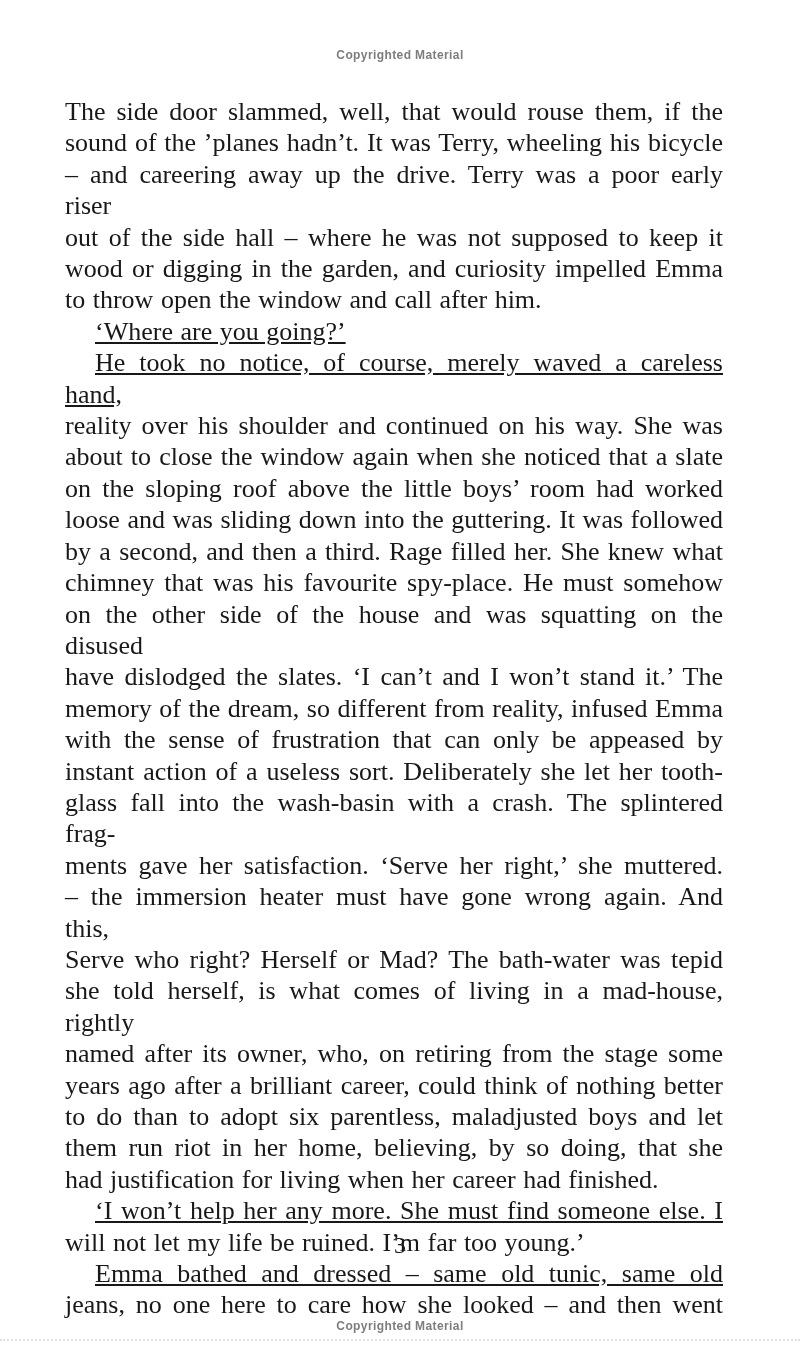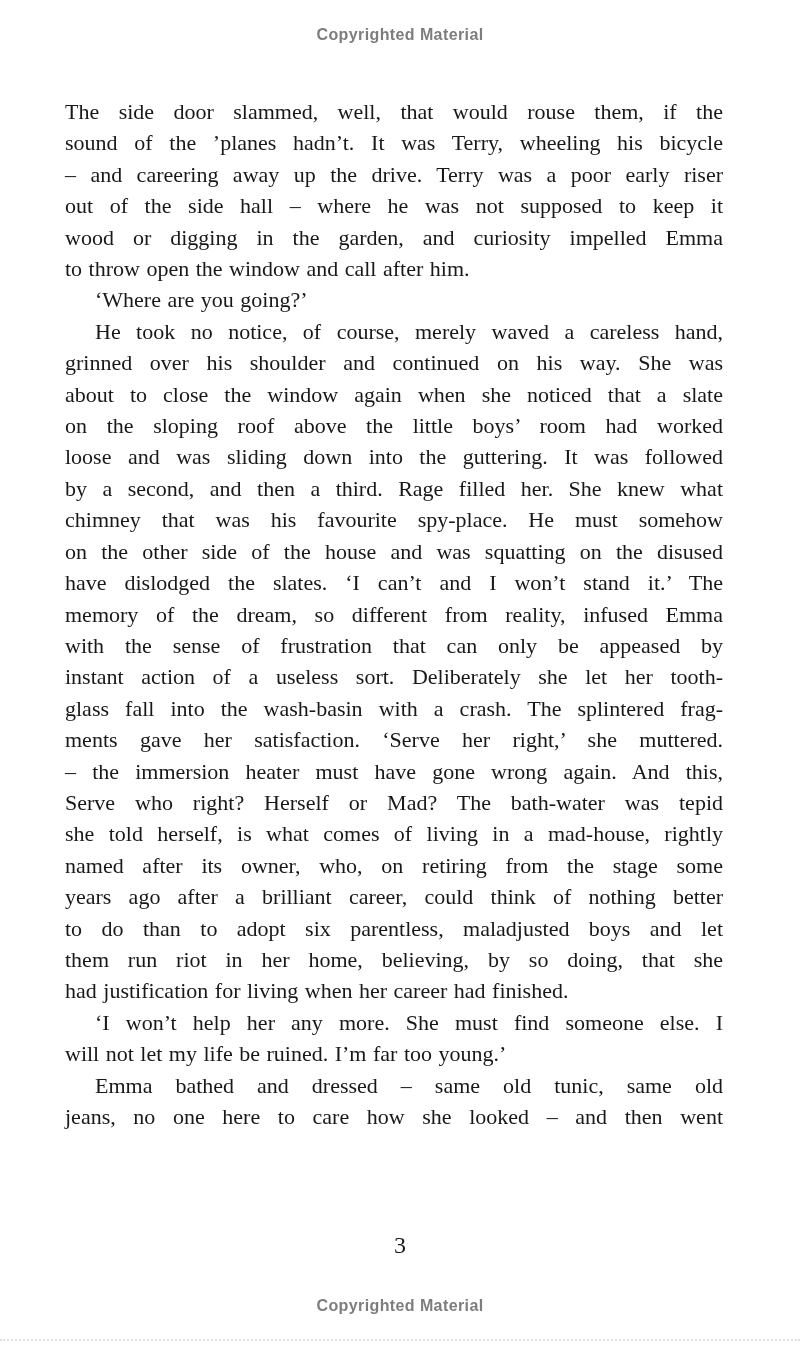--- a/index.html
+++ b/index.html
@@ -15,47 +15,49 @@
     overflow: hidden;
     font-family: "Liberation Serif", serif;
   }
   .notice {
     position: absolute;
     left: 0;
     width: 100%;
     text-align: center;
     font-family: "Liberation Sans", sans-serif;
     font-weight: bold;
-    font-size: 16px;
+    font-size: 12px;
     letter-spacing: 0.4px;
     color: #7d7d7d;
+    margin-top: 22px;
   }
   .notice.top { top: 26px; }
   .notice.bottom { top: 1297px; }
   .text-block {
     position: absolute;
     top: 96px;
     left: 65px;
     width: 658px;
     color: #181818;
   }
   .line {
     font-family: "Liberation Serif", serif;
-    font-size: 22px;
+    font-size: 26px;
     line-height: 31.4px;
     text-align: justify;
     text-align-last: justify;
     word-spacing: 1px;
     white-space: normal;
   }
   .line.last {
     text-align-last: left;
   }
   .line.indent {
     text-indent: 30px;
+    text-decoration: underline;
   }
   .page-number {
     position: absolute;
     top: 1232px;
     left: 0;
     width: 100%;
     text-align: center;
     font-family: "Liberation Serif", serif;
     font-size: 24px;
     color: #1a1a1a;
@@ -78,21 +80,21 @@
 
   <div class="text-block" id="text-block">
       <div class="line">The side door slammed, well, that would rouse them, if the</div>
       <div class="line">sound of the ’planes hadn’t. It was Terry, wheeling his bicycle</div>
       <div class="line">– and careering away up the drive. Terry was a poor early riser</div>
       <div class="line">out of the side hall – where he was not supposed to keep it</div>
       <div class="line">wood or digging in the garden, and curiosity impelled Emma</div>
       <div class="line last">to throw open the window and call after him.</div>
       <div class="line last indent">‘Where are you going?’</div>
       <div class="line indent">He took no notice, of course, merely waved a careless hand,</div>
-      <div class="line">grinned over his shoulder and continued on his way. She was</div>
+      <div class="line">reality over his shoulder and continued on his way. She was</div>
       <div class="line">about to close the window again when she noticed that a slate</div>
       <div class="line">on the sloping roof above the little boys’ room had worked</div>
       <div class="line">loose and was sliding down into the guttering. It was followed</div>
       <div class="line">by a second, and then a third. Rage filled her. She knew what</div>
       <div class="line">chimney that was his favourite spy-place. He must somehow</div>
       <div class="line">on the other side of the house and was squatting on the disused</div>
       <div class="line">have dislodged the slates. ‘I can’t and I won’t stand it.’ The</div>
       <div class="line">memory of the dream, so different from reality, infused Emma</div>
       <div class="line">with the sense of frustration that can only be appeased by</div>
       <div class="line">instant action of a useless sort. Deliberately she let her tooth-</div>

